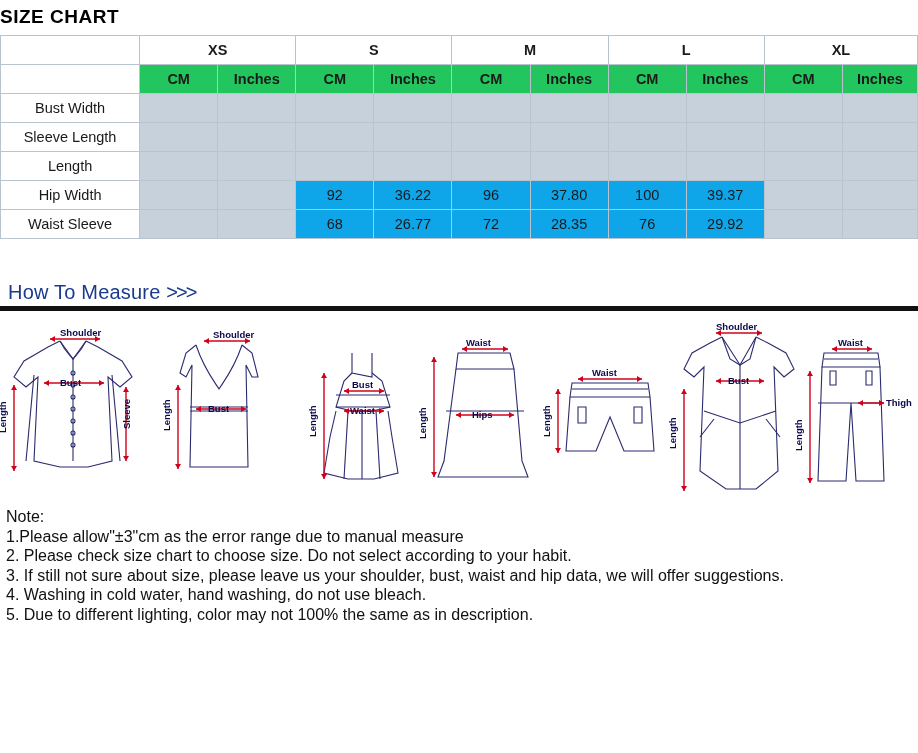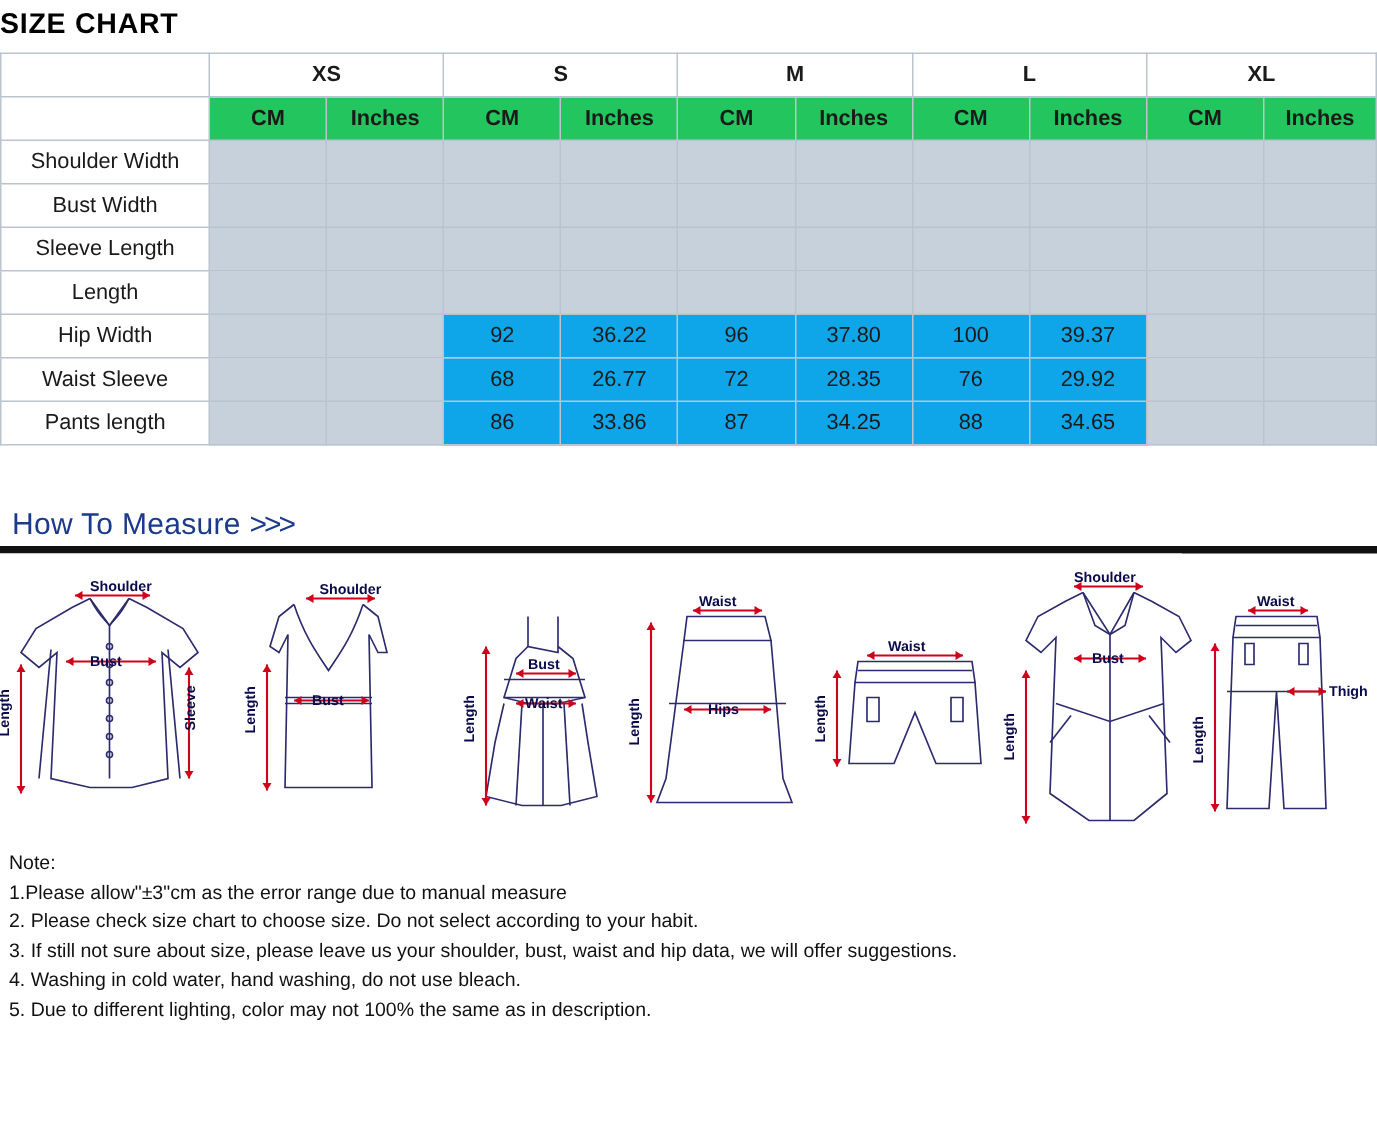--- a/index.html
+++ b/index.html
@@ -98,21 +98,21 @@
   }
   .figures {
     width: 788px;
     height: 192px;
     position: relative;
     background: #fff;
   }
   .figures svg { display: block; }
   .note {
     padding: 4px 17px 0 6px;
-    font-size: 13px;
+    font-size: 16px;
     line-height: 19.5px;
     color: #111;
   }
   .note div { white-space: pre; }
 </style>
 </head>
 <body>
 
 <div class="page">
 
@@ -149,33 +149,20 @@
         <td class="unit">Inches</td>
         <td class="unit">CM</td>
         <td class="unit">Inches</td>
         <td class="unit">CM</td>
         <td class="unit">Inches</td>
         <td class="unit">CM</td>
         <td class="unit">Inches</td>
       </tr>
 
       <tr>
-        <td class="rowlabel">Shoulder Width</td>
-        <td class="filled"></td>
-        <td class="filled"></td>
-        <td class="filled"></td>
-        <td class="filled"></td>
-        <td class="filled"></td>
-        <td class="filled"></td>
-        <td class="filled"></td>
-        <td class="filled"></td>
-        <td class="filled"></td>
-        <td class="filled"></td>
-      </tr>
-      <tr>
         <td class="rowlabel">Bust Width</td>
         <td class="filled"></td>
         <td class="filled"></td>
         <td class="filled"></td>
         <td class="filled"></td>
         <td class="filled"></td>
         <td class="filled"></td>
         <td class="filled"></td>
         <td class="filled"></td>
         <td class="filled"></td>
@@ -223,33 +210,20 @@
       <tr>
         <td class="rowlabel">Waist Sleeve</td>
         <td class="filled"></td>
         <td class="filled"></td>
         <td class="val">68</td>
         <td class="val">26.77</td>
         <td class="val">72</td>
         <td class="val">28.35</td>
         <td class="val">76</td>
         <td class="val">29.92</td>
-        <td class="filled"></td>
-        <td class="filled"></td>
-      </tr>
-      <tr>
-        <td class="rowlabel">Pants length</td>
-        <td class="filled"></td>
-        <td class="filled"></td>
-        <td class="val">86</td>
-        <td class="val">33.86</td>
-        <td class="val">87</td>
-        <td class="val">34.25</td>
-        <td class="val">88</td>
-        <td class="val">34.65</td>
         <td class="filled"></td>
         <td class="filled"></td>
       </tr>
     </tbody>
   </table>
 
   <div class="htm-wrap">
     <div class="htm-title">
       <span>How To Measure</span>
       <span class="arrows">&gt;&gt;&gt;</span>

